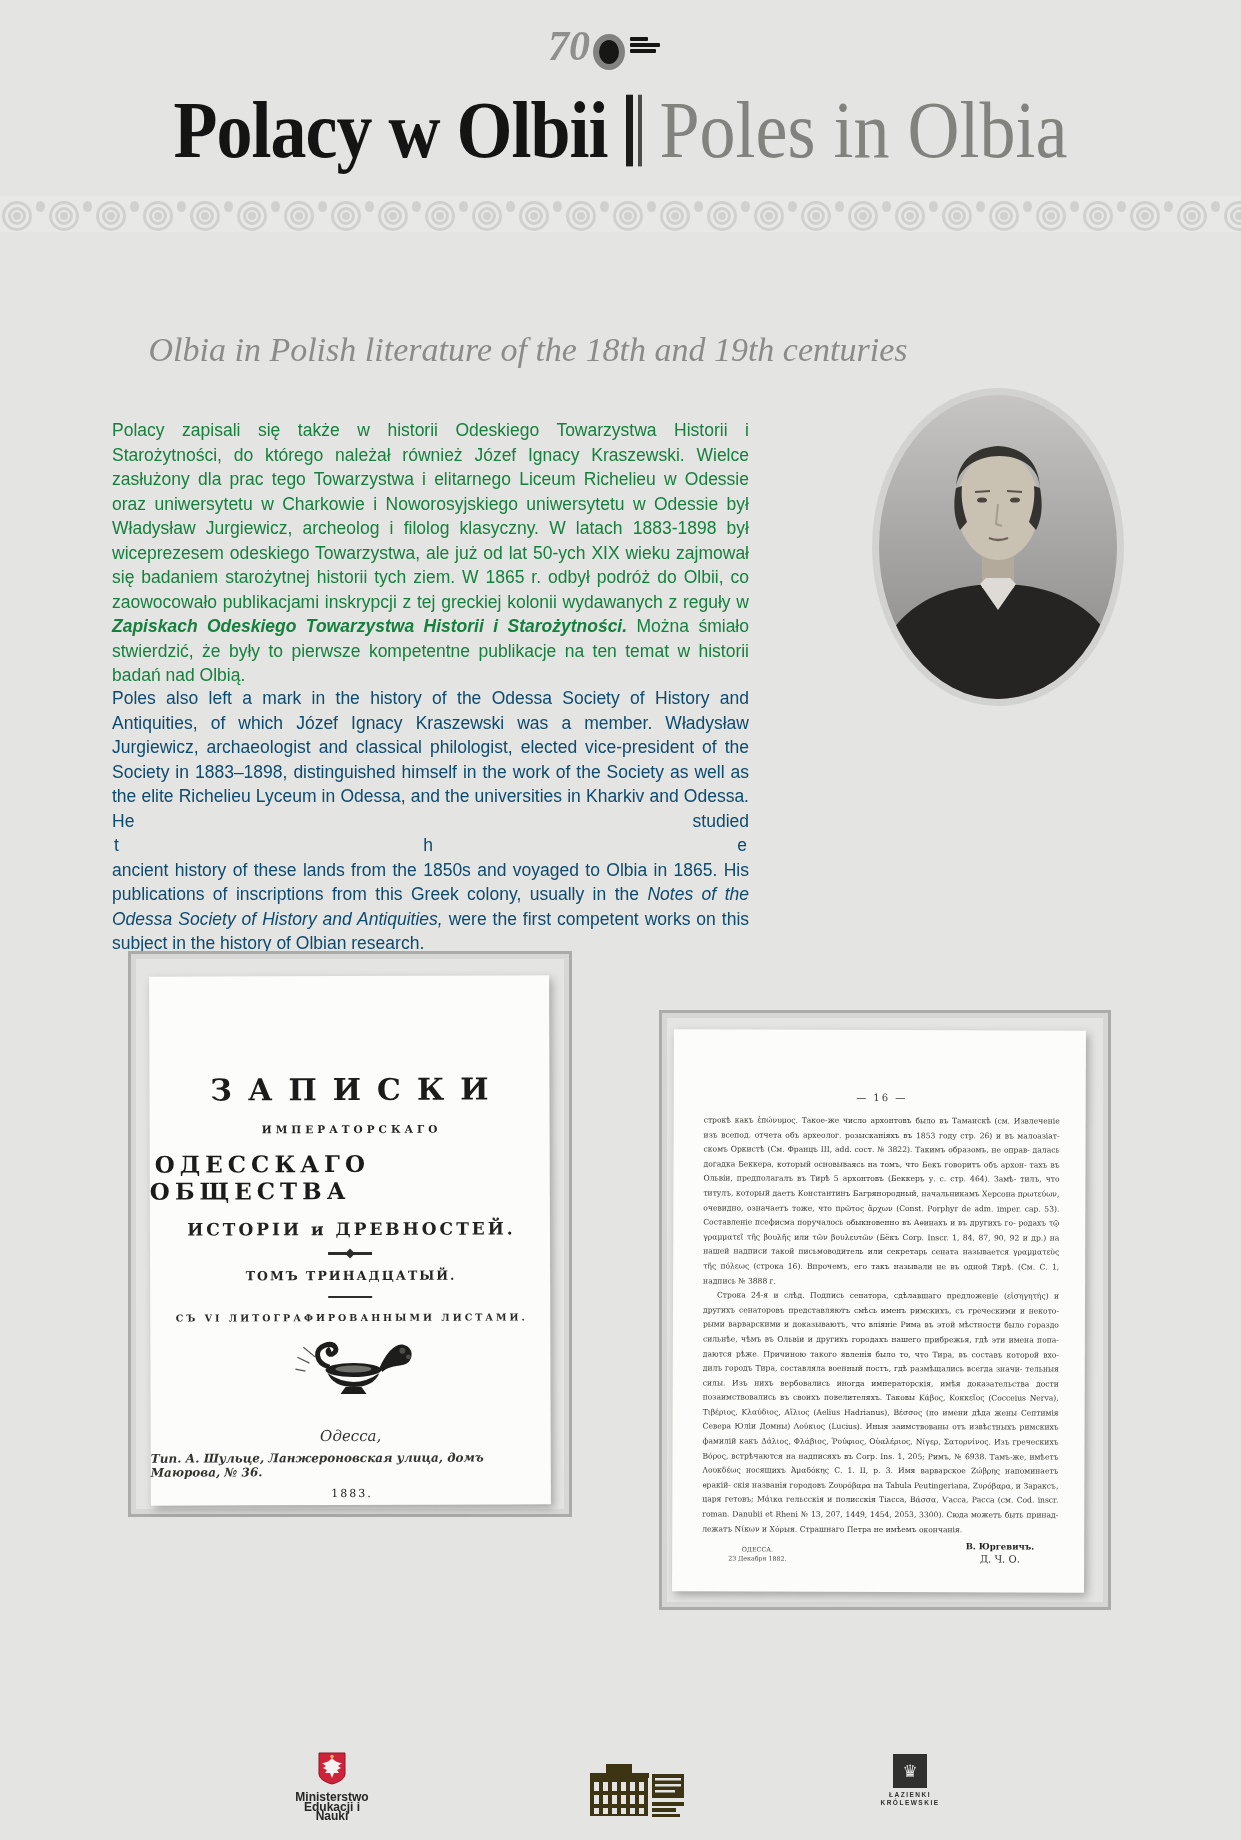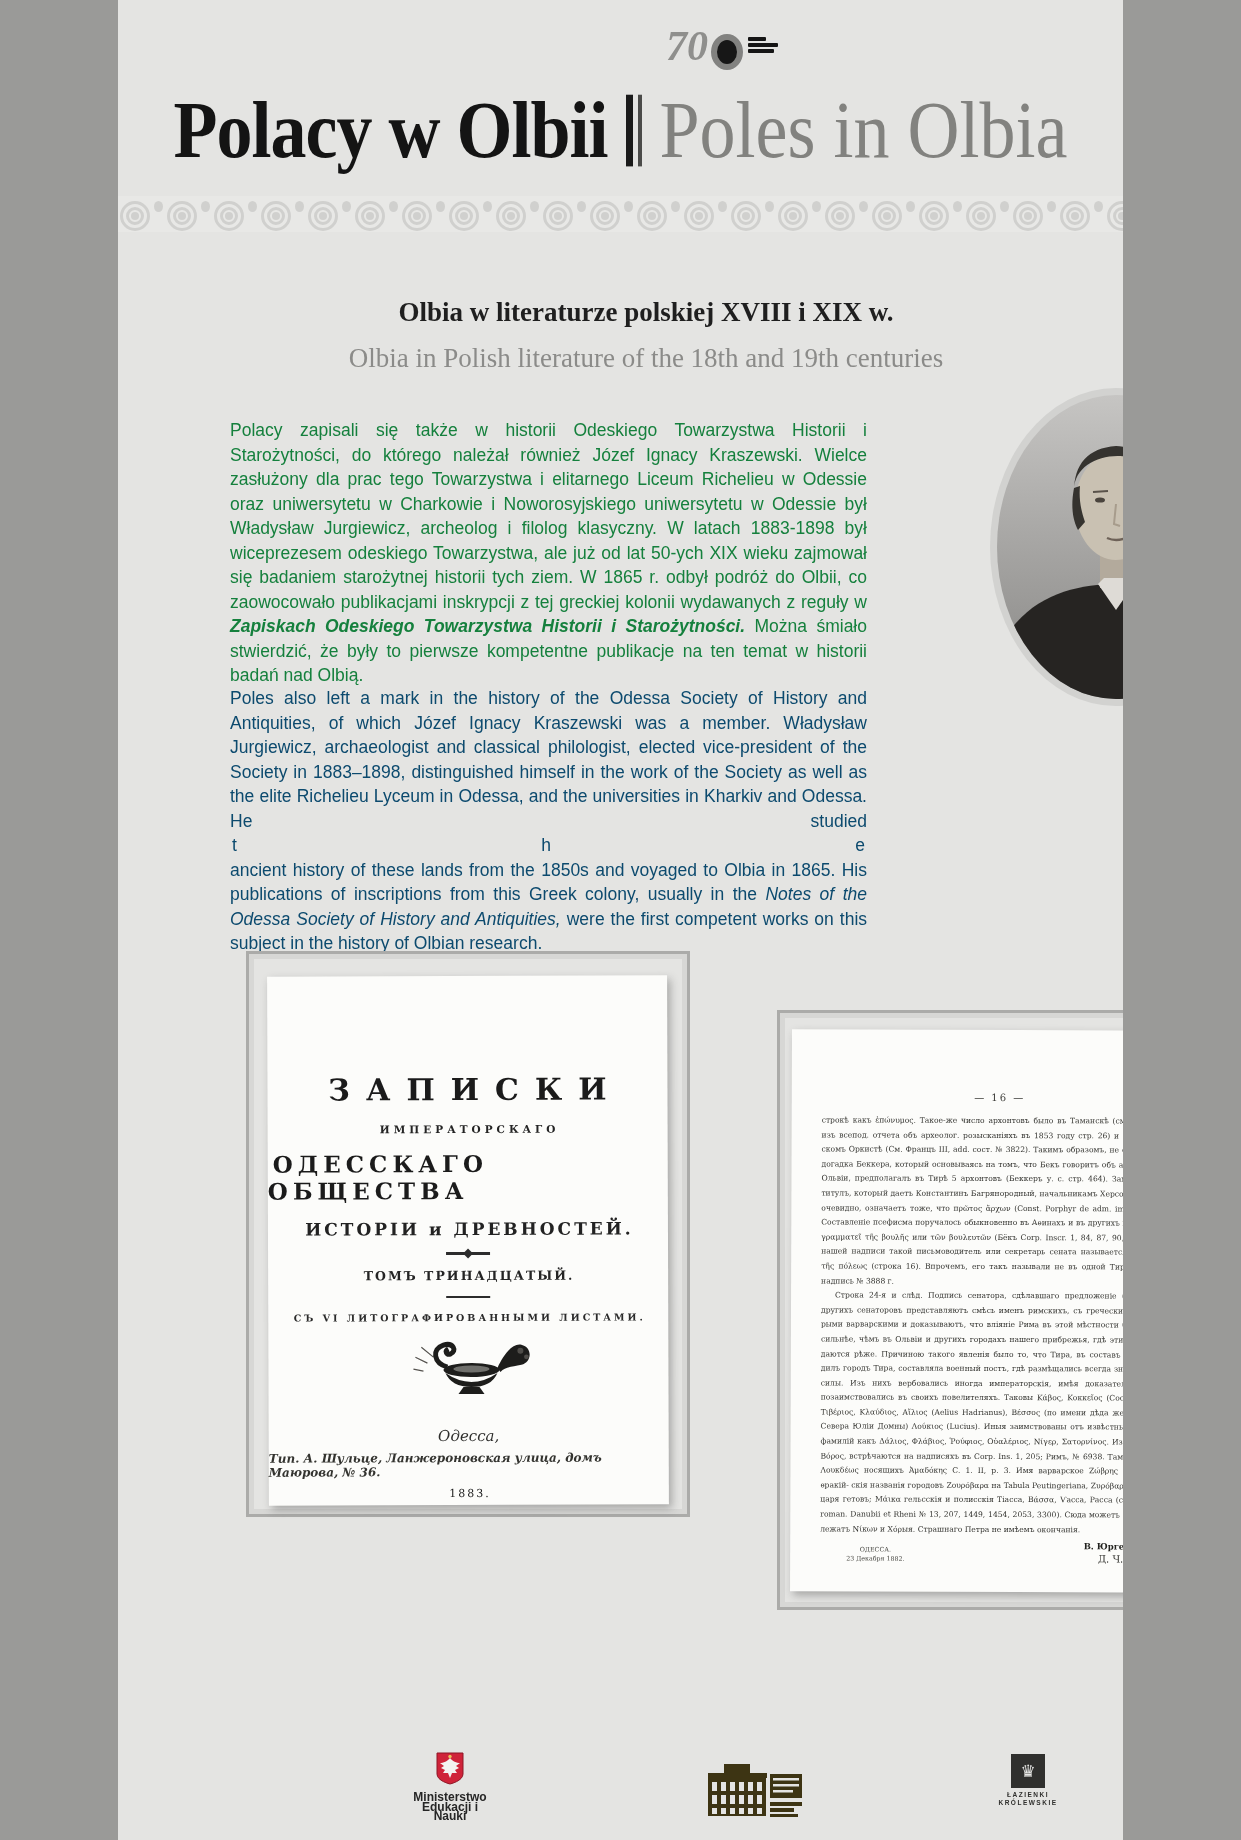--- a/index.html
+++ b/index.html
@@ -1,17 +1,17 @@
 <!DOCTYPE html>
 <html><head>
 <meta charset="utf-8">
 <style>
   html,body { margin:0; padding:0; background:#9a9a98; }
   .poster {
-    position:relative; width:1005px; height:1840px; margin:0 auto;
+    position:relative; width:1241px; height:1840px; margin:0 auto;
     background:#e4e4e2; overflow:hidden;
     font-family:"Liberation Sans", sans-serif;
   }
 
   
   .logo70 { position:absolute; top:28px; left:548px; display:flex; align-items:flex-start; gap:3px; }
   .logo70 .seven { font-family:"Liberation Serif", serif; font-style:italic; font-weight:bold;
     font-size:42px; line-height:36px; color:#8f8f8d; }
   .logo70 .zero { width:20px; height:24px; border-radius:50%; border:6px solid #828280;
     background:#171717; margin-top:6px; }
@@ -37,21 +37,21 @@
     border-radius:50%; position:relative; margin:4px 2px 0 2px; }
   .spiral-motif::before { content:""; position:absolute; inset:3px; border:3px solid #d0d0ce; border-radius:50%; }
   .spiral-motif::after  { content:""; position:absolute; inset:8px; background:#d0d0ce; border-radius:50%; }
   .spiral-dot { flex:0 0 auto; width:9px; height:11px; background:#d0d0ce; border-radius:50%;
     margin:-16px 2px 0 2px; }
 
   
   .h-pl, .h-en { position:absolute; left:0; width:1056px; text-align:center;
     font-family:"Liberation Serif", serif; }
   .h-pl { top:297px; font-size:27px; font-weight:bold; color:#1f1f1f; }
-  .h-en { top:343px; font-size:27px; font-weight:normal; color:#8b8b89; }
+  .h-en { top:331px; font-size:34px; font-weight:normal; color:#8b8b89;font-style:italic; }
 
   
   .col { position:absolute; left:112px; width:637px; font-size:17.5px; line-height:24.5px;
     text-align:justify; }
   .col-pl { top:418px; color:#15803d; }
   .col-en { top:686px; color:#0c4a6e; }
   .col-en .p1 { text-align:justify; text-align-last:justify; }
   .stretch-line { display:flex; justify-content:space-between; padding:0 2px; }
   .bold-italic { font-weight:bold; font-style:italic; }
   .just-italic { font-style:italic; }
@@ -179,21 +179,20 @@
       <div class="spiral-dot"></div>
       <div class="spiral-motif"></div>
       <div class="spiral-dot"></div>
       <div class="spiral-motif"></div>
       <div class="spiral-dot"></div>
       <div class="spiral-motif"></div>
       <div class="spiral-dot"></div>
       <div class="spiral-motif"></div>
     </div>
 
-  <div class="h-pl">Olbia w literaturze polskiej XVIII i XIX w.</div>
   <div class="h-en">Olbia in Polish literature of the 18th and 19th centuries</div>
 
   <div class="col col-pl">
     <span>Polacy zapisali się także w historii Odeskiego Towarzystwa Historii i Starożytności, do którego należał również Józef Ignacy Kraszewski. Wielce zasłużony dla prac tego Towarzystwa i elitarnego Liceum Richelieu w Odessie oraz uniwersytetu w Charkowie i Noworosyjskiego uniwersytetu w Odessie był Władysław Jurgiewicz, archeolog i filolog klasyczny. W latach 1883-1898 był wiceprezesem odeskiego Towarzystwa, ale już od lat 50-ych XIX wieku zajmował się badaniem starożytnej historii tych ziem. W 1865 r. odbył podróż do Olbii, co zaowocowało publikacjami inskrypcji z tej greckiej kolonii wydawanych z reguły w </span><span class="bold-italic">Zapiskach Odeskiego Towarzystwa Historii i Starożytności.</span><span> Można śmiało stwierdzić, że były to pierwsze kompetentne publikacje na ten temat w historii badań nad Olbią.</span>
   </div>
 
   <svg class="portrait" viewBox="0 0 252 318">
     <defs>
       <linearGradient id="photoBg" x1="0" y1="0" x2="0" y2="1">
         <stop offset="0" stop-color="#c6c5c3"></stop>

